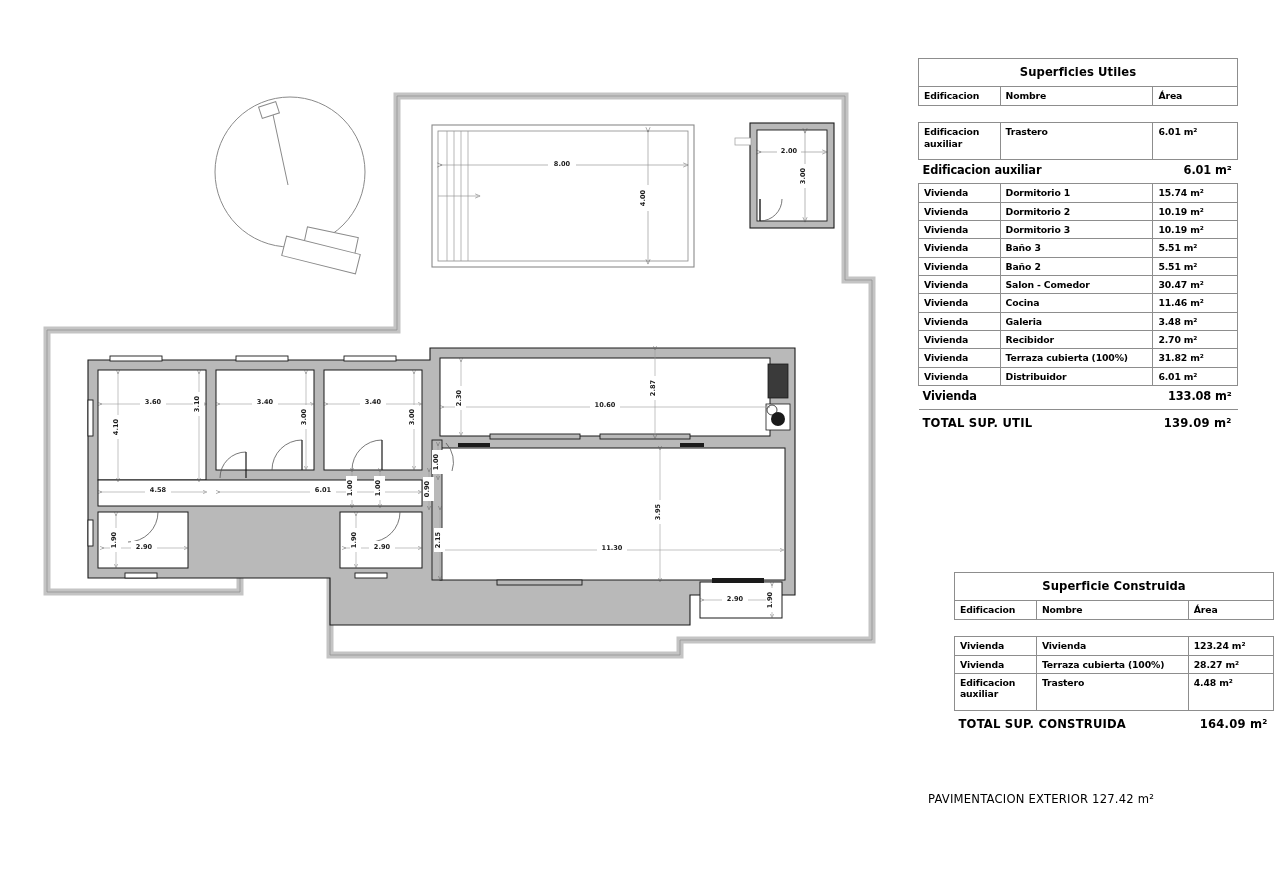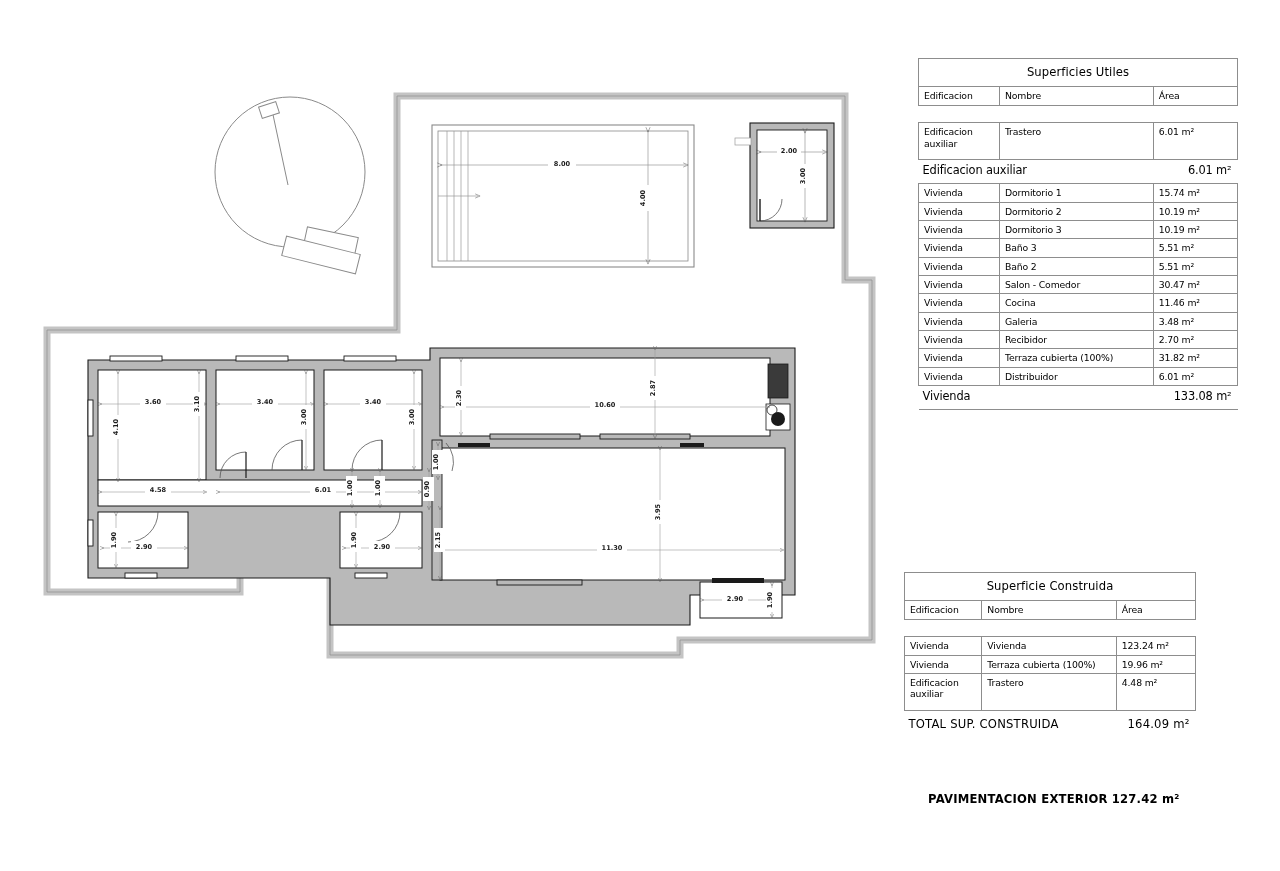--- a/index.html
+++ b/index.html
@@ -19,28 +19,28 @@
   #plan-area {
     position: absolute;
     left: 0; top: 0;
     width: 900px; height: 871px;
   }
   #plan-svg { display:block; }
 
   
   .tbl-wrap { position: absolute; }
   #tbl-utiles { left: 918px; top: 58px; width: 320px; }
-  #tbl-construida { left: 904px; top: 572px; width: 292px; }
+  #tbl-construida { left: 954px; top: 572px; width: 320px; }
 
   table.areas {
     width: 100%;
     border-collapse: collapse;
     font-family: "DejaVu Sans", sans-serif;
     font-size: 9.3px;
-    font-weight: normal;
+    font-weight: bold;
     color: #000;
     letter-spacing: -0.15px;
   }
   table.areas td, table.areas th {
     border: 1px solid #8d8d8d;
     padding: 3px 5px;
     text-align: left;
     vertical-align: top;
     line-height: 1.22;
     background: #fff;
@@ -83,21 +83,21 @@
     font-size: 11.6px;
     padding: 6px 4px 2px 4px;
     letter-spacing: 0.2px;
   }
   table.areas tr.total td.sum-val { text-align: right; padding-right: 6px; }
 
   #pavimentacion {
     position: absolute;
     left: 928px; top: 792px;
     font-family: "DejaVu Sans", sans-serif;
-    font-weight: bold;
+    font-weight: normal;
     font-size: 11.6px;
     color: #000;
     letter-spacing: 0.2px;
   }
 
   
   .dim-txt {
     font-family: "DejaVu Sans", sans-serif;
     font-size: 6.6px;
     font-weight: 700;
@@ -430,20 +430,24 @@
       <tr>
         <td>Vivienda</td>
         <td>Distribuidor</td>
         <td class="area-val">6.01 m²</td>
       </tr>
 
       <tr class="summary">
         <td colspan="2">Vivienda</td>
         <td class="sum-val">133.08 m²</td>
       </tr>
+      <tr class="total">
+        <td colspan="2">TOTAL SUP. UTIL</td>
+        <td class="sum-val">139.09 m²</td>
+      </tr>
     </tbody>
   </table>
 </div>
 
 <div class="tbl-wrap" id="tbl-construida">
   <table class="areas">
     <tbody>
       <tr>
         <td class="title-cell" colspan="3">Superficie Construida</td>
       </tr>
@@ -457,21 +461,21 @@
         </tr>
 
       <tr>
         <td>Vivienda</td>
         <td>Vivienda</td>
         <td class="area-val">123.24 m²</td>
       </tr>
       <tr>
         <td>Vivienda</td>
         <td>Terraza cubierta (100%)</td>
-        <td class="area-val">19.96 m²</td>
+        <td class="area-val">28.27 m²</td>
       </tr>
       <tr class="two-line">
         <td>Edificacion auxiliar</td>
         <td>Trastero</td>
         <td class="area-val">4.48 m²</td>
       </tr>
       <tr class="total">
         <td colspan="2">TOTAL SUP. CONSTRUIDA</td>
         <td class="sum-val">164.09 m²</td>
       </tr>

